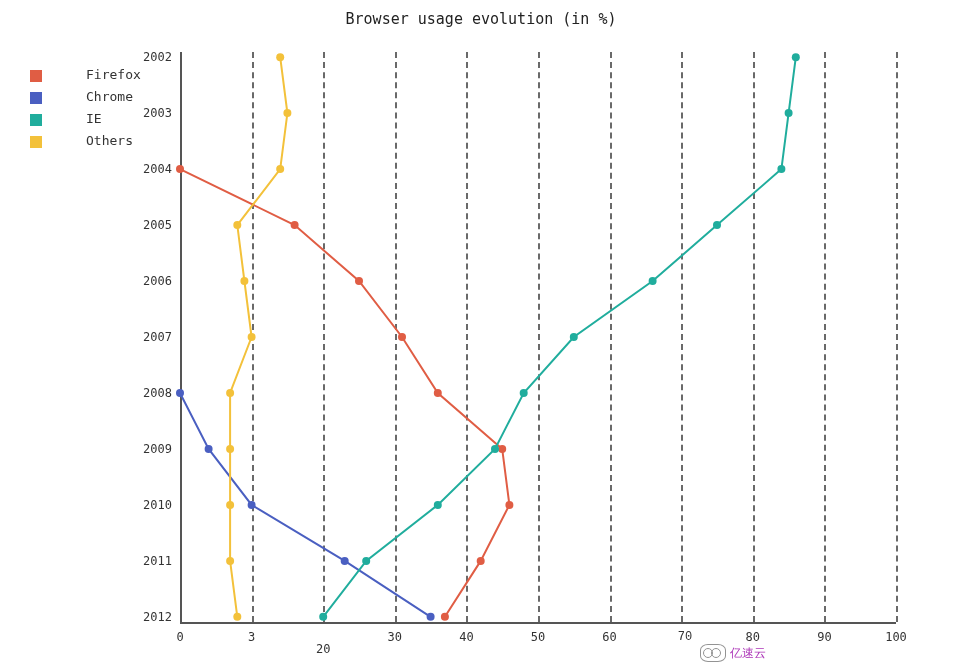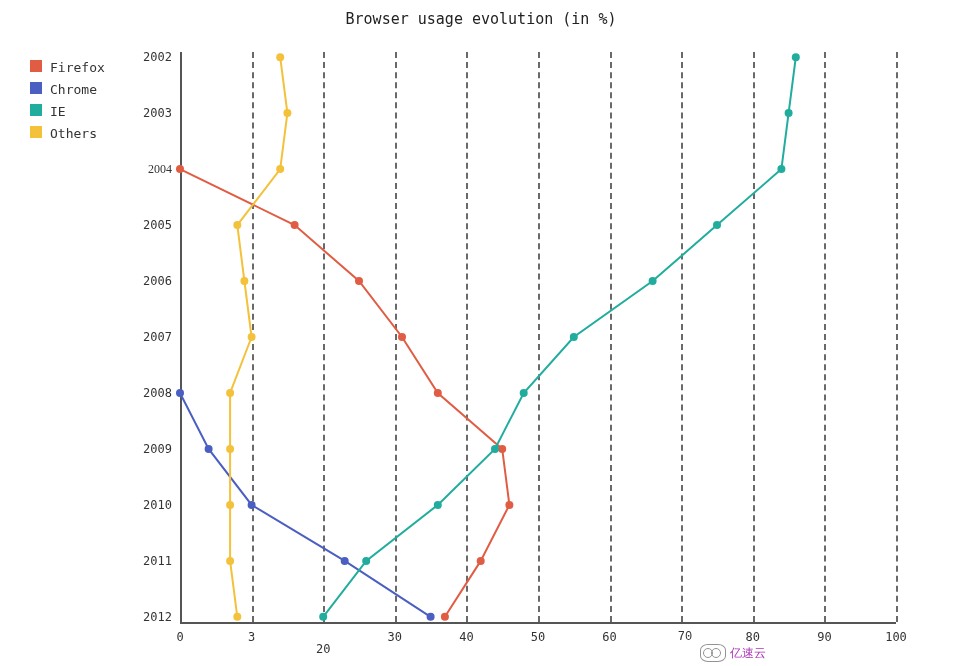--- a/index.html
+++ b/index.html
@@ -70,22 +70,23 @@
   
   .legend {
     position: absolute;
     left: 30px;
     top: 60px;
     font-size: 13px;
     color: #333333;
   }
   .legend-item {
     display: flex;
-    align-items: flex-start;
+    align-items: flex-end;
     height: 22px;
+    gap: 36px;
   }
   .swatch {
     width: 12px;
     height: 12px;
     margin-right: 8px;
     display: inline-block;
   }
   
   svg.lines {
     position: absolute;
@@ -154,21 +155,21 @@
       <div class="xlabel" style="left: 538px;">50</div>
       <div class="xlabel" style="left: 609.6px;">60</div>
       <div class="xlabel" style="left: 685px; font-family: Liberation Mono, monospace;">70</div>
       <div class="xlabel" style="left: 752.8px;">80</div>
       <div class="xlabel" style="left: 824.4px;">90</div>
       <div class="xlabel" style="left: 896px;">100</div>
     </div>
   <div id="ylabel-host">
       <div class="ylabel" style="left: 132px; top: 57.1818px;">2002</div>
       <div class="ylabel" style="left: 132px; top: 113.145px;">2003</div>
-      <div class="ylabel" style="left: 132px; top: 169.109px; font-family: Liberation Serif, serif;">2004</div>
+      <div class="ylabel" style="left: 132px; top: 169.109px;">2004</div>
       <div class="ylabel" style="left: 132px; top: 225.073px;">2005</div>
       <div class="ylabel" style="left: 132px; top: 281.036px;">2006</div>
       <div class="ylabel" style="left: 132px; top: 337px;">2007</div>
       <div class="ylabel" style="left: 132px; top: 392.964px;">2008</div>
       <div class="ylabel" style="left: 132px; top: 448.927px;">2009</div>
       <div class="ylabel" style="left: 132px; top: 504.891px;">2010</div>
       <div class="ylabel" style="left: 132px; top: 560.855px;">2011</div>
       <div class="ylabel" style="left: 132px; top: 616.818px;">2012</div>
     </div>
 

